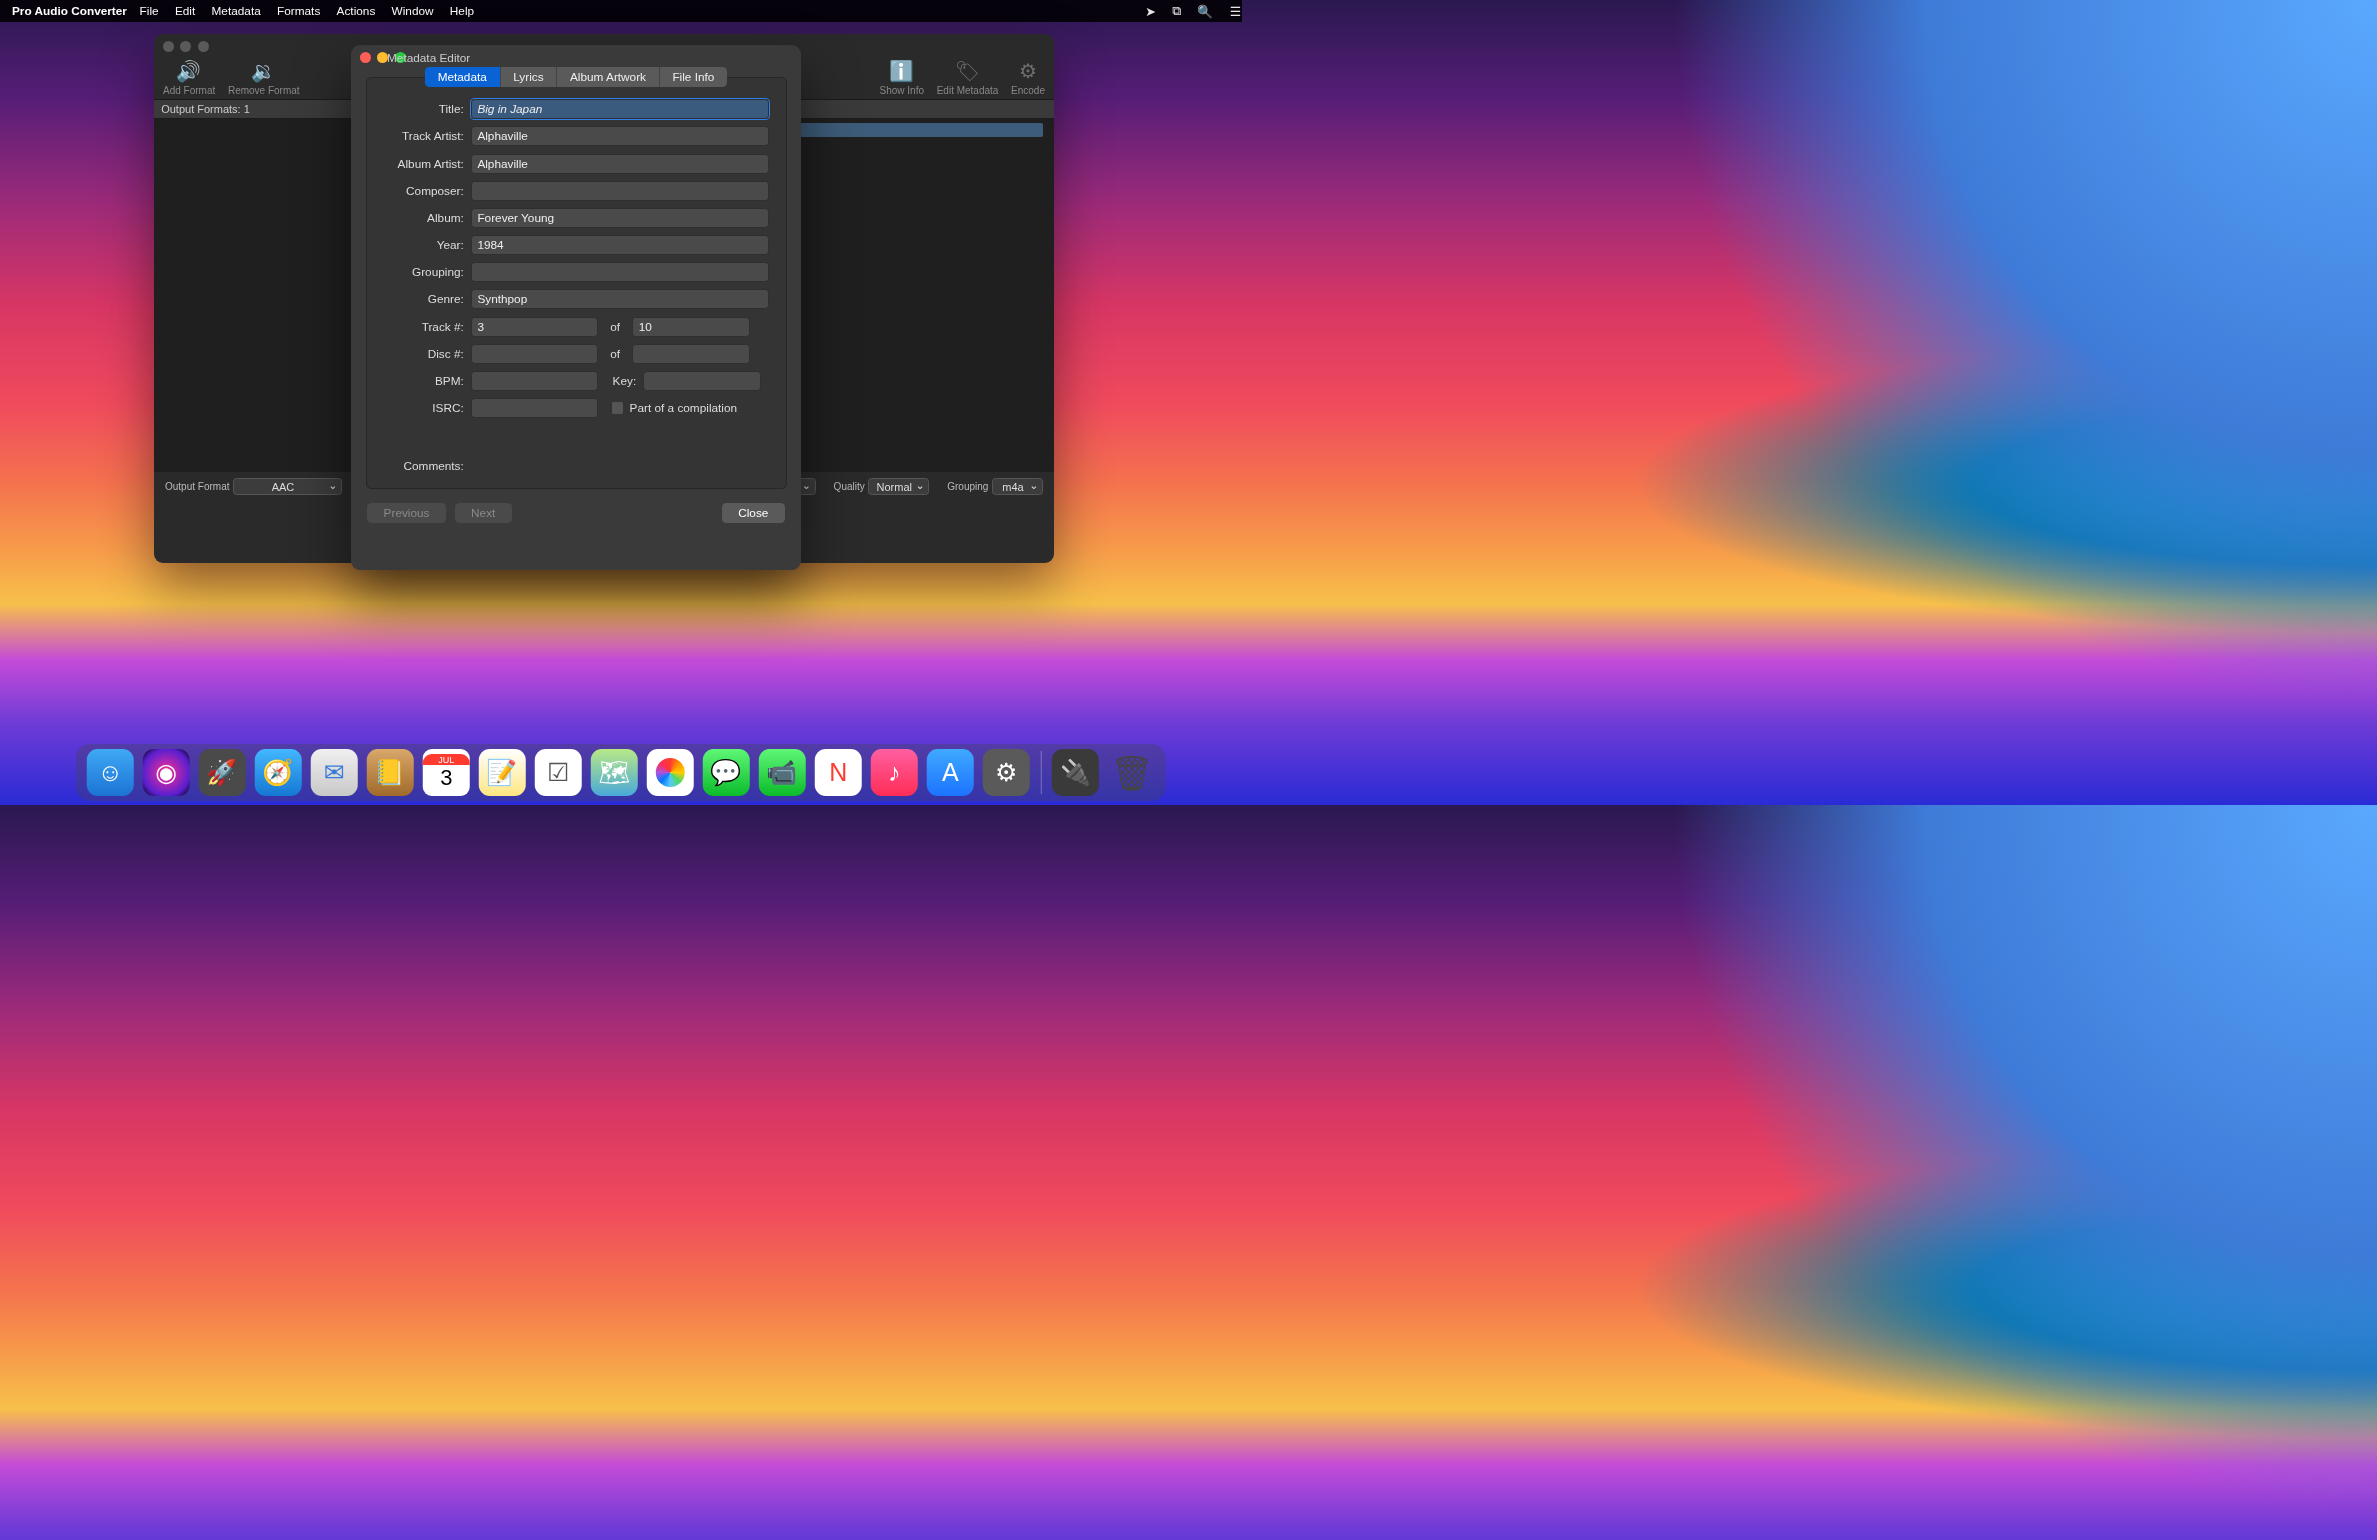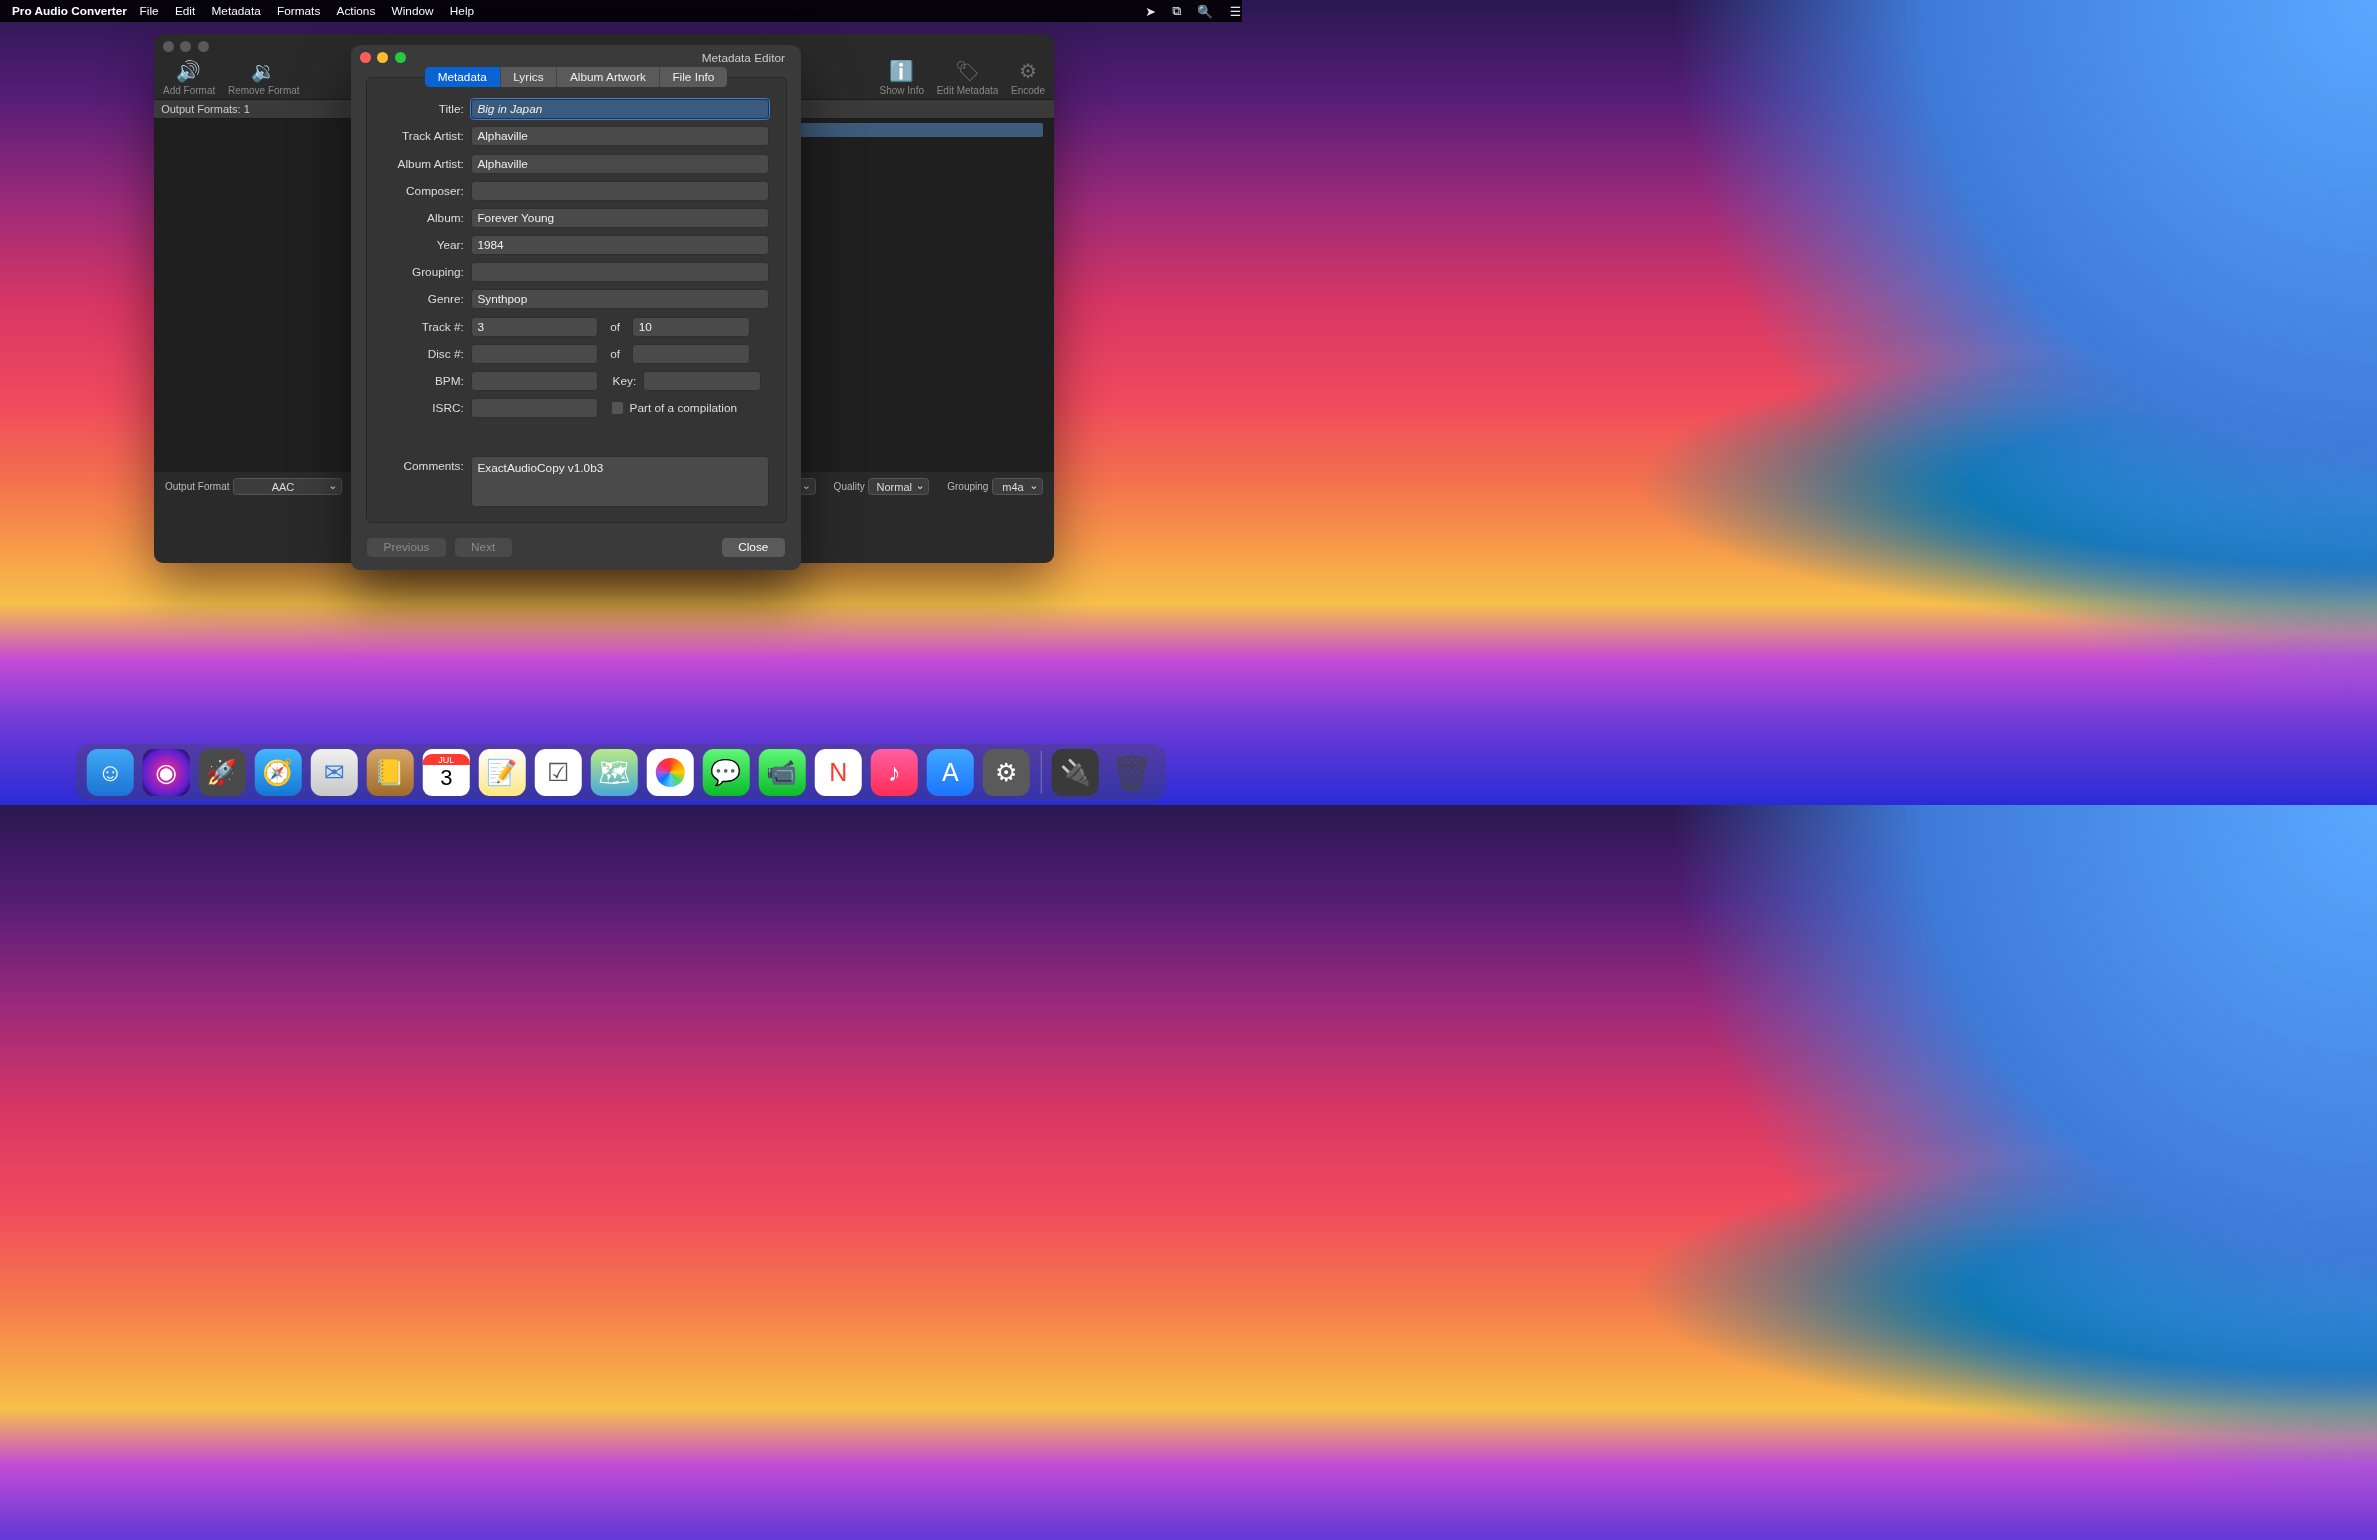--- a/index.html
+++ b/index.html
@@ -202,21 +202,21 @@
       align-items: center;
       position: relative;
       padding-left: 9px;
     }
     .modal .traffic .c { background: #ff5f57; }
     .modal .traffic .m { background: #febc2e; }
     .modal .traffic .x { background: #28c840; }
     .modal .mtitle {
       position: absolute;
       left: 0; right: 16px;
-      text-align: right;
+      text-align: left;
       font-size: 11.8px;
       color: #ccc;
       pointer-events: none;
       margin-left: 36px;
     }
 
     .bodybox {
       margin: 7.2px 14.5px 11px;
       background: #343434;
       border: 0.9px solid #262626;
@@ -518,21 +518,20 @@
     <div class="formrow">
       <span class="lab">ISRC:</span>
       <input class="txtinput half" value="" style="">
       <div class="ckrow" style="margin-left:5.4px">
         <span class="chk"></span>
         <span>Part of a compilation</span>
       </div>
     </div>
     <div class="formrow top">
       <span class="lab">Comments:</span>
-      <textarea class="txtinput comments" style="">ExactAudioCopy v1.0b3</textarea>
     </div>
   </div>
 
   <div class="modalbtns">
     <div class="mbtn dis">Previous</div>
     <div class="mbtn dis">Next</div>
     <span class="spacer"></span>
     <div class="mbtn">Close</div>
   </div>
 </div>

